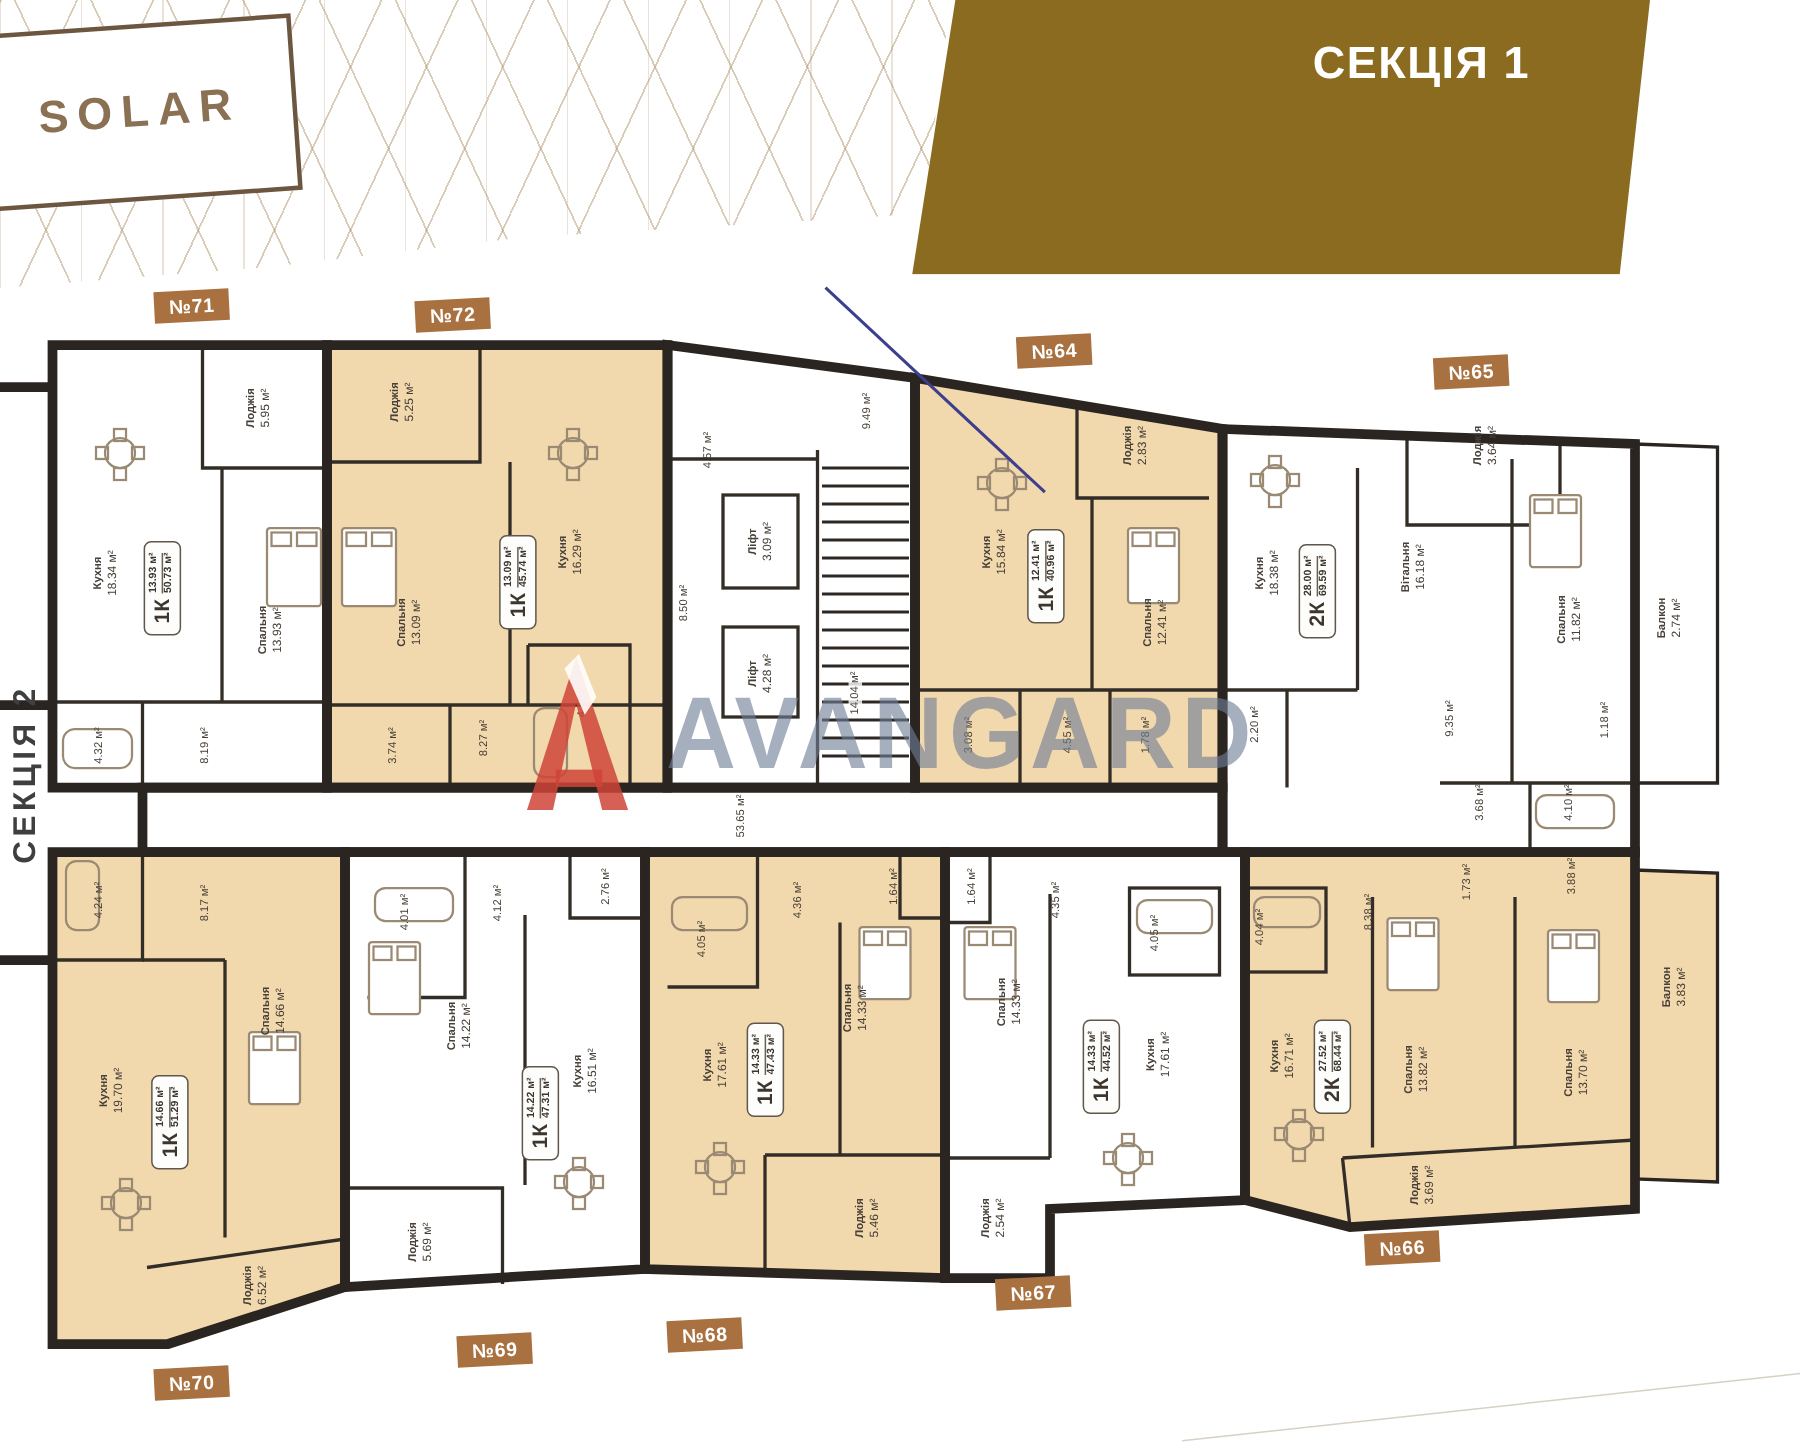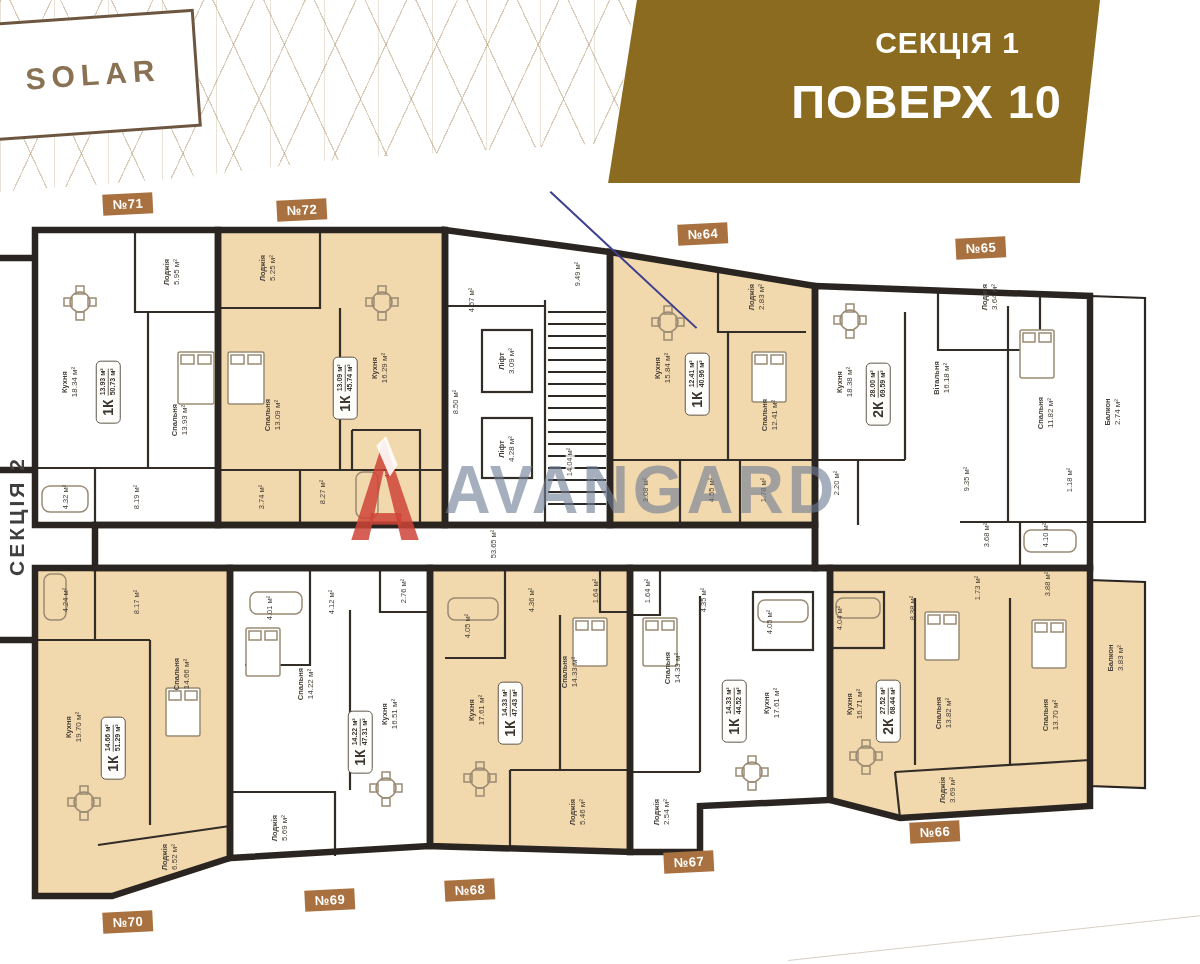--- a/index.html
+++ b/index.html
@@ -59,21 +59,20 @@
 
   <div class="pattern"></div>
   <div class="crease"></div>
 
   <div class="solar">
     <span>SOLAR</span>
   </div>
 
   <div class="banner">
     <div class="b1">СЕКЦІЯ 1</div>
-    <div class="b2">ПОВЕРХ 10</div>
   </div>
 
   <svg class="plan" width="1200" height="964" viewBox="0 0 1200 964">
 
     <g stroke="none">
       <polygon points="35,230 218,230 218,525 35,525" fill="#ffffff"></polygon>
       <polygon points="218,230 445,230 445,525 218,525" fill="#f2d8ad"></polygon>
       <polygon points="445,230 610,252 610,525 445,525" fill="#ffffff"></polygon>
       <polygon points="610,252 815,286 815,525 610,525" fill="#f2d8ad"></polygon>
       <polygon points="815,286 1090,296 1090,568 815,568" fill="#ffffff"></polygon>

